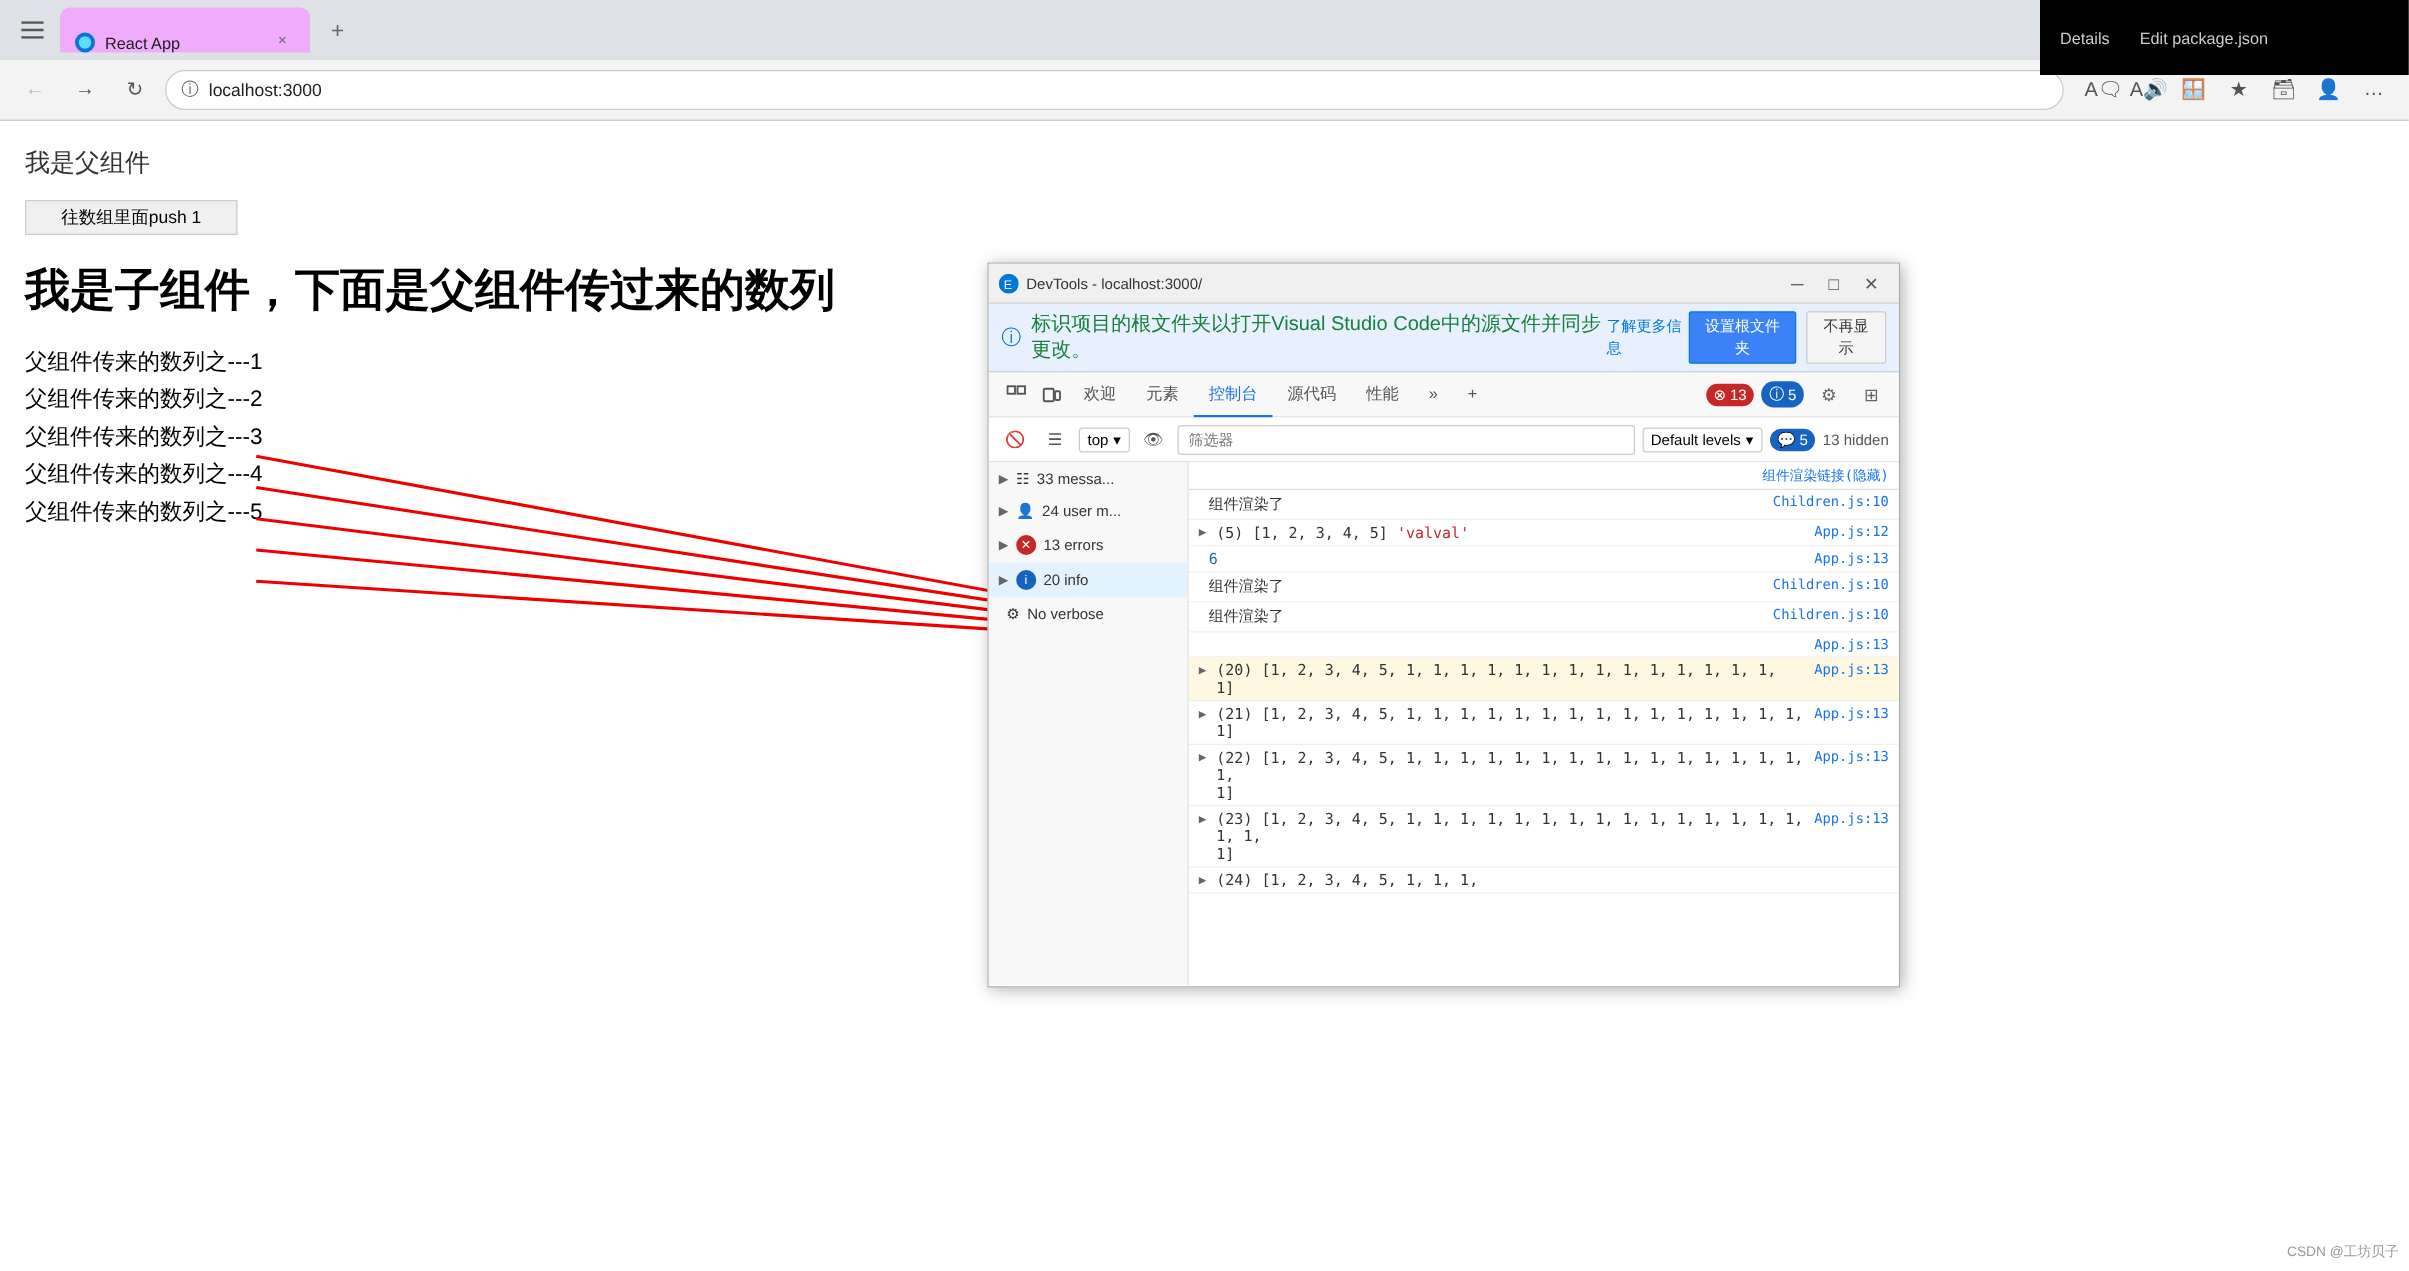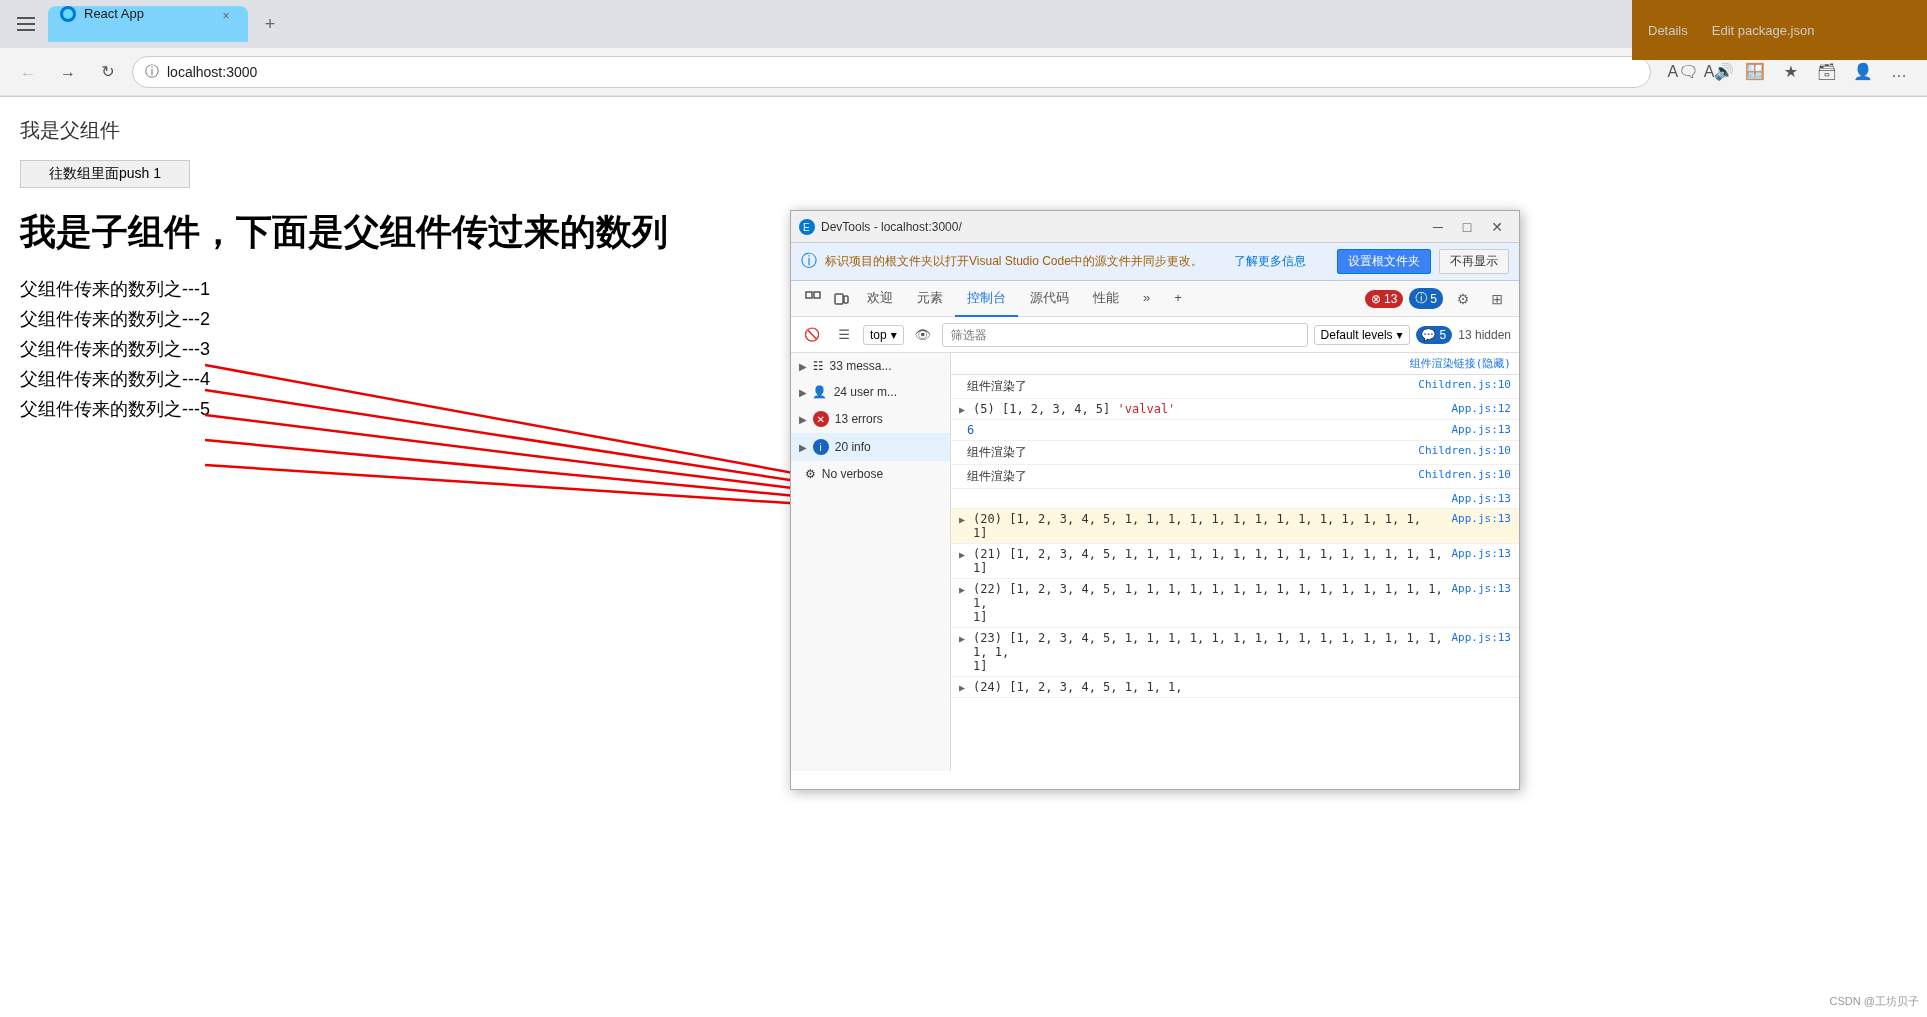--- a/index.html
+++ b/index.html
@@ -2,21 +2,21 @@
 <html><head>
   <meta charset="utf-8">
   <style>
     * { margin: 0; padding: 0; box-sizing: border-box; }
     body { font-family: 'Segoe UI', Arial, sans-serif; background: #fff; width: 1927px; min-height: 1017px; overflow: hidden; position: relative; }
 
     
     .browser-chrome { background: #f3f3f3; border-bottom: 1px solid #ccc; }
     .tab-bar { display: flex; align-items: center; height: 48px; background: #dee1e6; padding: 0 8px; gap: 4px; }
     .tab-sidebar-btn { width: 36px; height: 36px; display: flex; align-items: center; justify-content: center; cursor: pointer; border-radius: 4px; }
-    .tab-item { display: flex; align-items: flex-start; background: #7dd3fc; border-radius: 8px 8px 0 0; padding: 0 12px; height: 36px; gap: 8px; min-width: 200px; max-width: 240px; }
+    .tab-item { display: flex; align-items: flex-end; background: #f0abfc; border-radius: 8px 8px 0 0; padding: 0 12px; height: 36px; gap: 8px; min-width: 200px; max-width: 240px; }
     .tab-favicon { width: 16px; height: 16px; background: #0078d7; border-radius: 50%; display: flex; align-items: center; justify-content: center; font-size: 10px; color: white; }
     .tab-title { flex: 1; font-size: 13px; color: #202020; white-space: nowrap; overflow: hidden; text-overflow: ellipsis; }
     .tab-close { width: 20px; height: 20px; display: flex; align-items: center; justify-content: center; border-radius: 50%; cursor: pointer; font-size: 12px; color: #666; }
     .new-tab-btn { width: 36px; height: 36px; display: flex; align-items: center; justify-content: center; cursor: pointer; font-size: 18px; color: #666; border-radius: 50%; }
 
     .address-bar { display: flex; align-items: center; height: 48px; background: #f3f3f3; padding: 0 12px; gap: 8px; border-bottom: 1px solid #e0e0e0; }
     .nav-btn { width: 32px; height: 32px; display: flex; align-items: center; justify-content: center; cursor: pointer; border-radius: 50%; font-size: 16px; color: #555; }
     .nav-btn.disabled { color: #bbb; cursor: default; }
     .url-bar { flex: 1; height: 32px; background: #fff; border: 1px solid #ccc; border-radius: 16px; display: flex; align-items: center; padding: 0 12px; gap: 8px; }
     .url-text { font-size: 14px; color: #202020; }
@@ -37,21 +37,21 @@
 
     
     .devtools { position: absolute; top: 210px; left: 790px; width: 730px; height: 580px; background: #fff; border: 1px solid #aaa; box-shadow: 2px 2px 12px rgba(0,0,0,0.3); display: flex; flex-direction: column; z-index: 10; }
     .devtools-titlebar { display: flex; align-items: center; justify-content: space-between; background: #f0f0f0; border-bottom: 1px solid #ccc; padding: 4px 8px; height: 32px; }
     .devtools-title { font-size: 12px; color: #333; display: flex; align-items: center; gap: 6px; }
     .devtools-winctrls { display: flex; gap: 4px; }
 
     .devtools-info-bar { background: #e8f0fe; border-bottom: 1px solid #bcd; padding: 6px 10px; display: flex; align-items: center; justify-content: space-between; font-size: 12px; }
     .info-bar-left { display: flex; align-items: center; gap: 8px; }
     .info-icon-blue { color: #0078d7; font-size: 16px; }
-    .info-bar-text { color: #a16207; font-size: 12px; }
+    .info-bar-text { color: #15803d; font-size: 16px; }
     .info-bar-link { color: #0078d7; cursor: pointer; font-size: 12px; }
     .info-bar-btns { display: flex; gap: 8px; }
     .info-btn { padding: 3px 10px; border: 1px solid #0078d7; background: #3b82f6; color: #fff; font-size: 12px; cursor: pointer; border-radius: 2px; }
     .info-btn-secondary { padding: 3px 10px; border: 1px solid #ccc; background: #f5f5f5; color: #333; font-size: 12px; cursor: pointer; border-radius: 2px; }
 
     .devtools-tabs { display: flex; align-items: center; background: #f8f8f8; border-bottom: 1px solid #ddd; padding: 0 8px; height: 36px; gap: 0; }
     .devtools-tab { padding: 0 12px; height: 36px; display: flex; align-items: center; font-size: 13px; color: #555; cursor: pointer; border-bottom: 2px solid transparent; }
     .devtools-tab.active { color: #1a73e8; border-bottom: 2px solid #1a73e8; }
     .dt-icon-btn { width: 28px; height: 28px; display: flex; align-items: center; justify-content: center; cursor: pointer; border-radius: 4px; font-size: 14px; color: #666; }
     .dt-badge { display: flex; align-items: center; gap: 3px; font-size: 12px; padding: 2px 6px; border-radius: 10px; }
@@ -75,21 +75,21 @@
 
     .dt-log-area { flex: 1; overflow-y: auto; background: #fff; padding: 0; }
     .dt-log-entry { display: flex; align-items: flex-start; padding: 3px 8px; border-bottom: 1px solid #f0f0f0; font-size: 12px; gap: 8px; font-family: 'Consolas', monospace; }
     .dt-log-expand { color: #666; cursor: pointer; font-size: 10px; margin-top: 2px; }
     .dt-log-content { flex: 1; color: #333; word-break: break-all; }
     .dt-log-source { color: #1a73e8; cursor: pointer; white-space: nowrap; font-size: 11px; margin-left: auto; }
     .dt-log-string { color: #c62828; }
     .dt-log-array { color: #333; }
 
     
-    .vscode-right { position: absolute; top: 0; right: 0; width: 295px; height: 60px; background: #a16207; display: flex; align-items: center; justify-content: flex-start; padding: 0 16px; gap: 24px; z-index: 20; }
+    .vscode-right { position: absolute; top: 0; right: 0; width: 295px; height: 60px; background: #000000; display: flex; align-items: center; justify-content: flex-start; padding: 0 16px; gap: 24px; z-index: 20; }
     .vscode-right-link { color: #ccc; font-size: 13px; cursor: pointer; }
   </style>
 </head>
 <body>
 
 <div class="vscode-right">
   <span class="vscode-right-link">Details</span>
   <span class="vscode-right-link">Edit package.json</span>
 </div>
 

